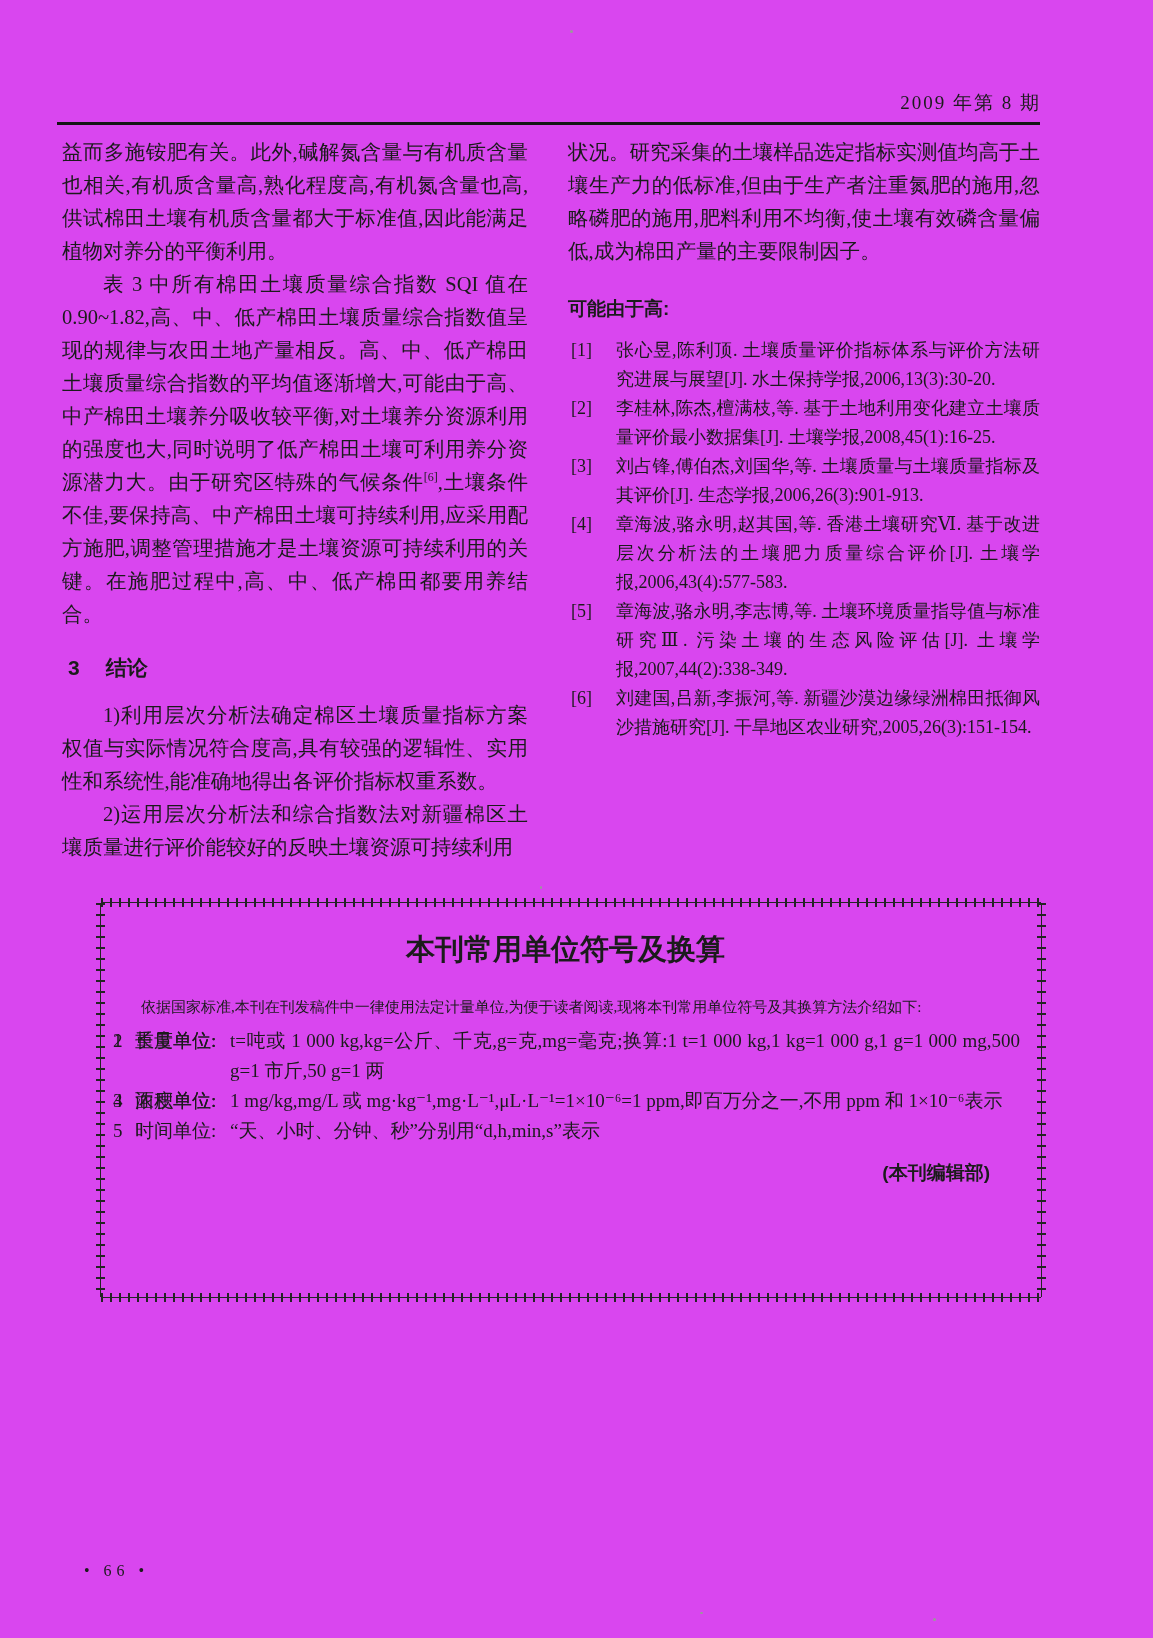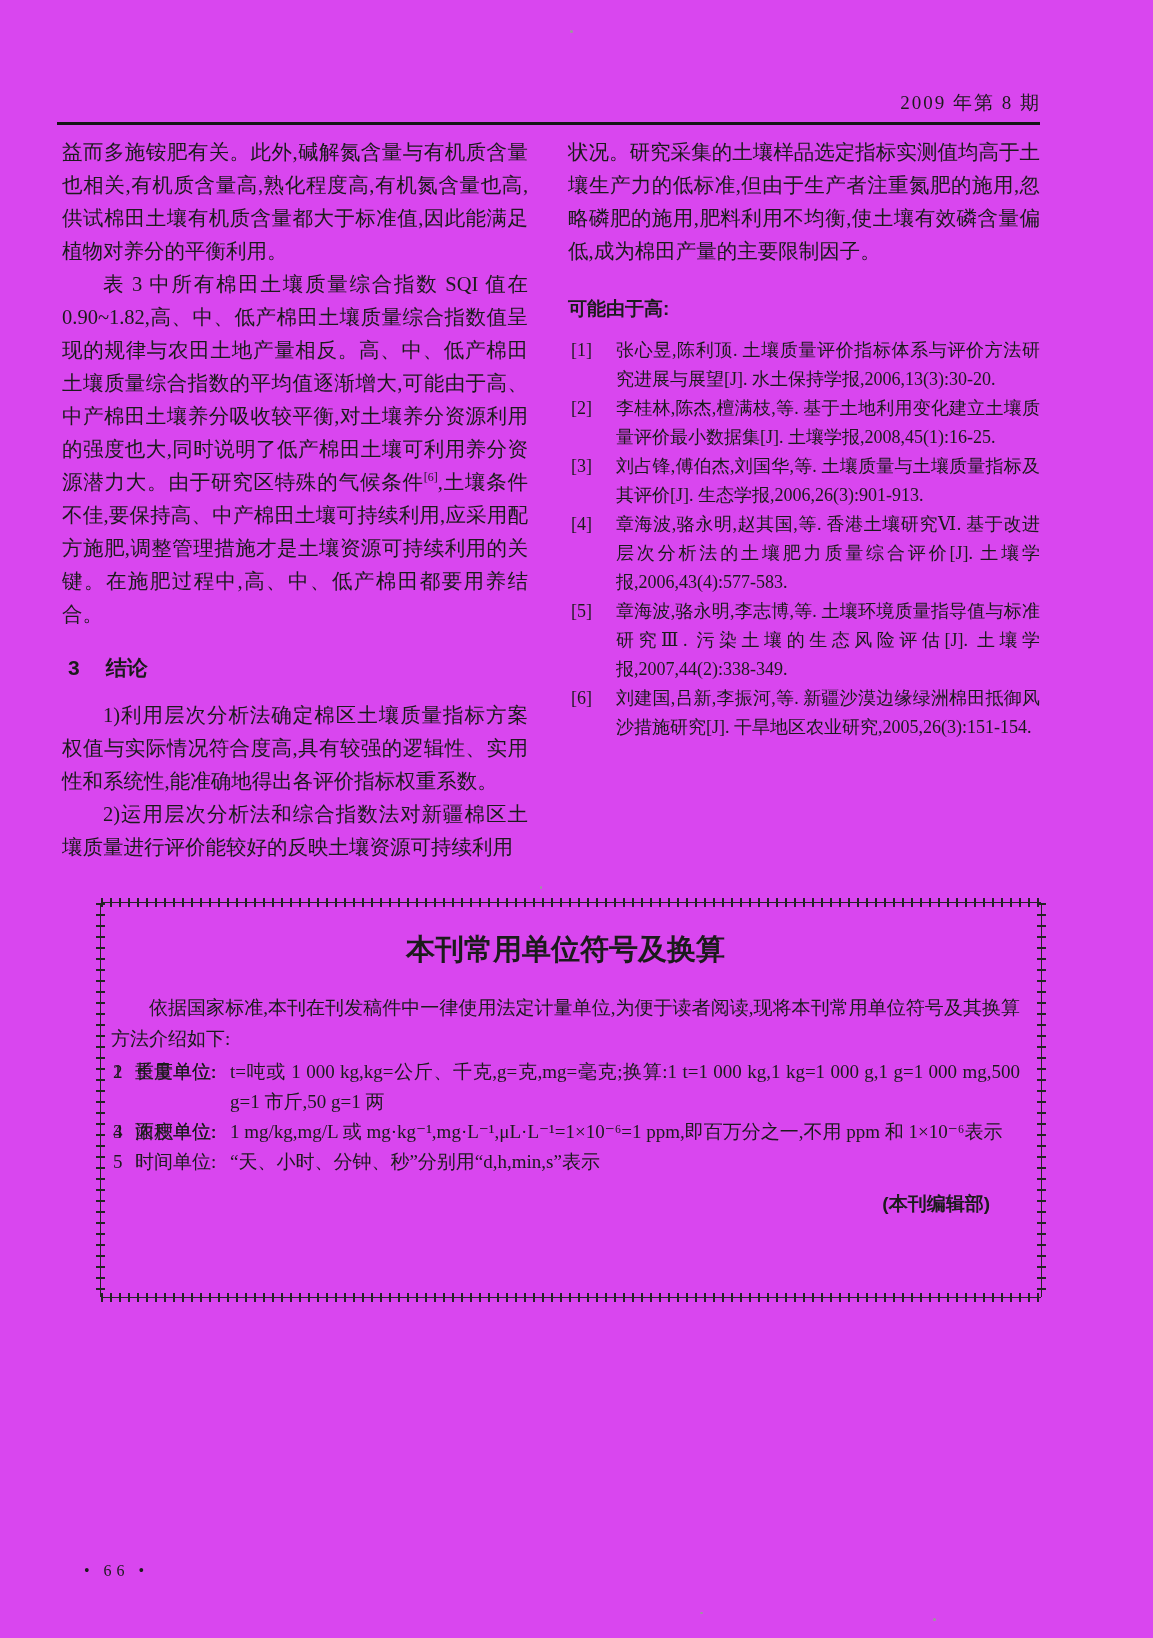--- a/index.html
+++ b/index.html
@@ -78,21 +78,21 @@
   .bx-left { left:0; } .bx-right { right:0; }
 
   .box-content { padding:30px 26px 0 15px; }
   .box-title {
     margin:4px 0 26px 0; text-align:center;
     font-family:"Liberation Sans","DejaVu Sans",sans-serif;
     font-weight:bold; font-size:29px; line-height:34px;
   }
   .box-intro {
     margin:0 0 3px 0; text-indent:2em;
-    font-size:19px; line-height:31px;
+    font-size:15px; line-height:31px;
     text-align:justify; text-justify:inter-ideograph;
   }
   .unit-item {
     position:relative; padding-left:119px; margin:0;
     font-size:19px; line-height:30px;
     text-align:justify; text-justify:inter-ideograph;
   }
   .unit-num   { position:absolute; left:2px;  top:0; }
   .unit-label { position:absolute; left:24px; top:0; white-space:nowrap; }
   .signoff {

